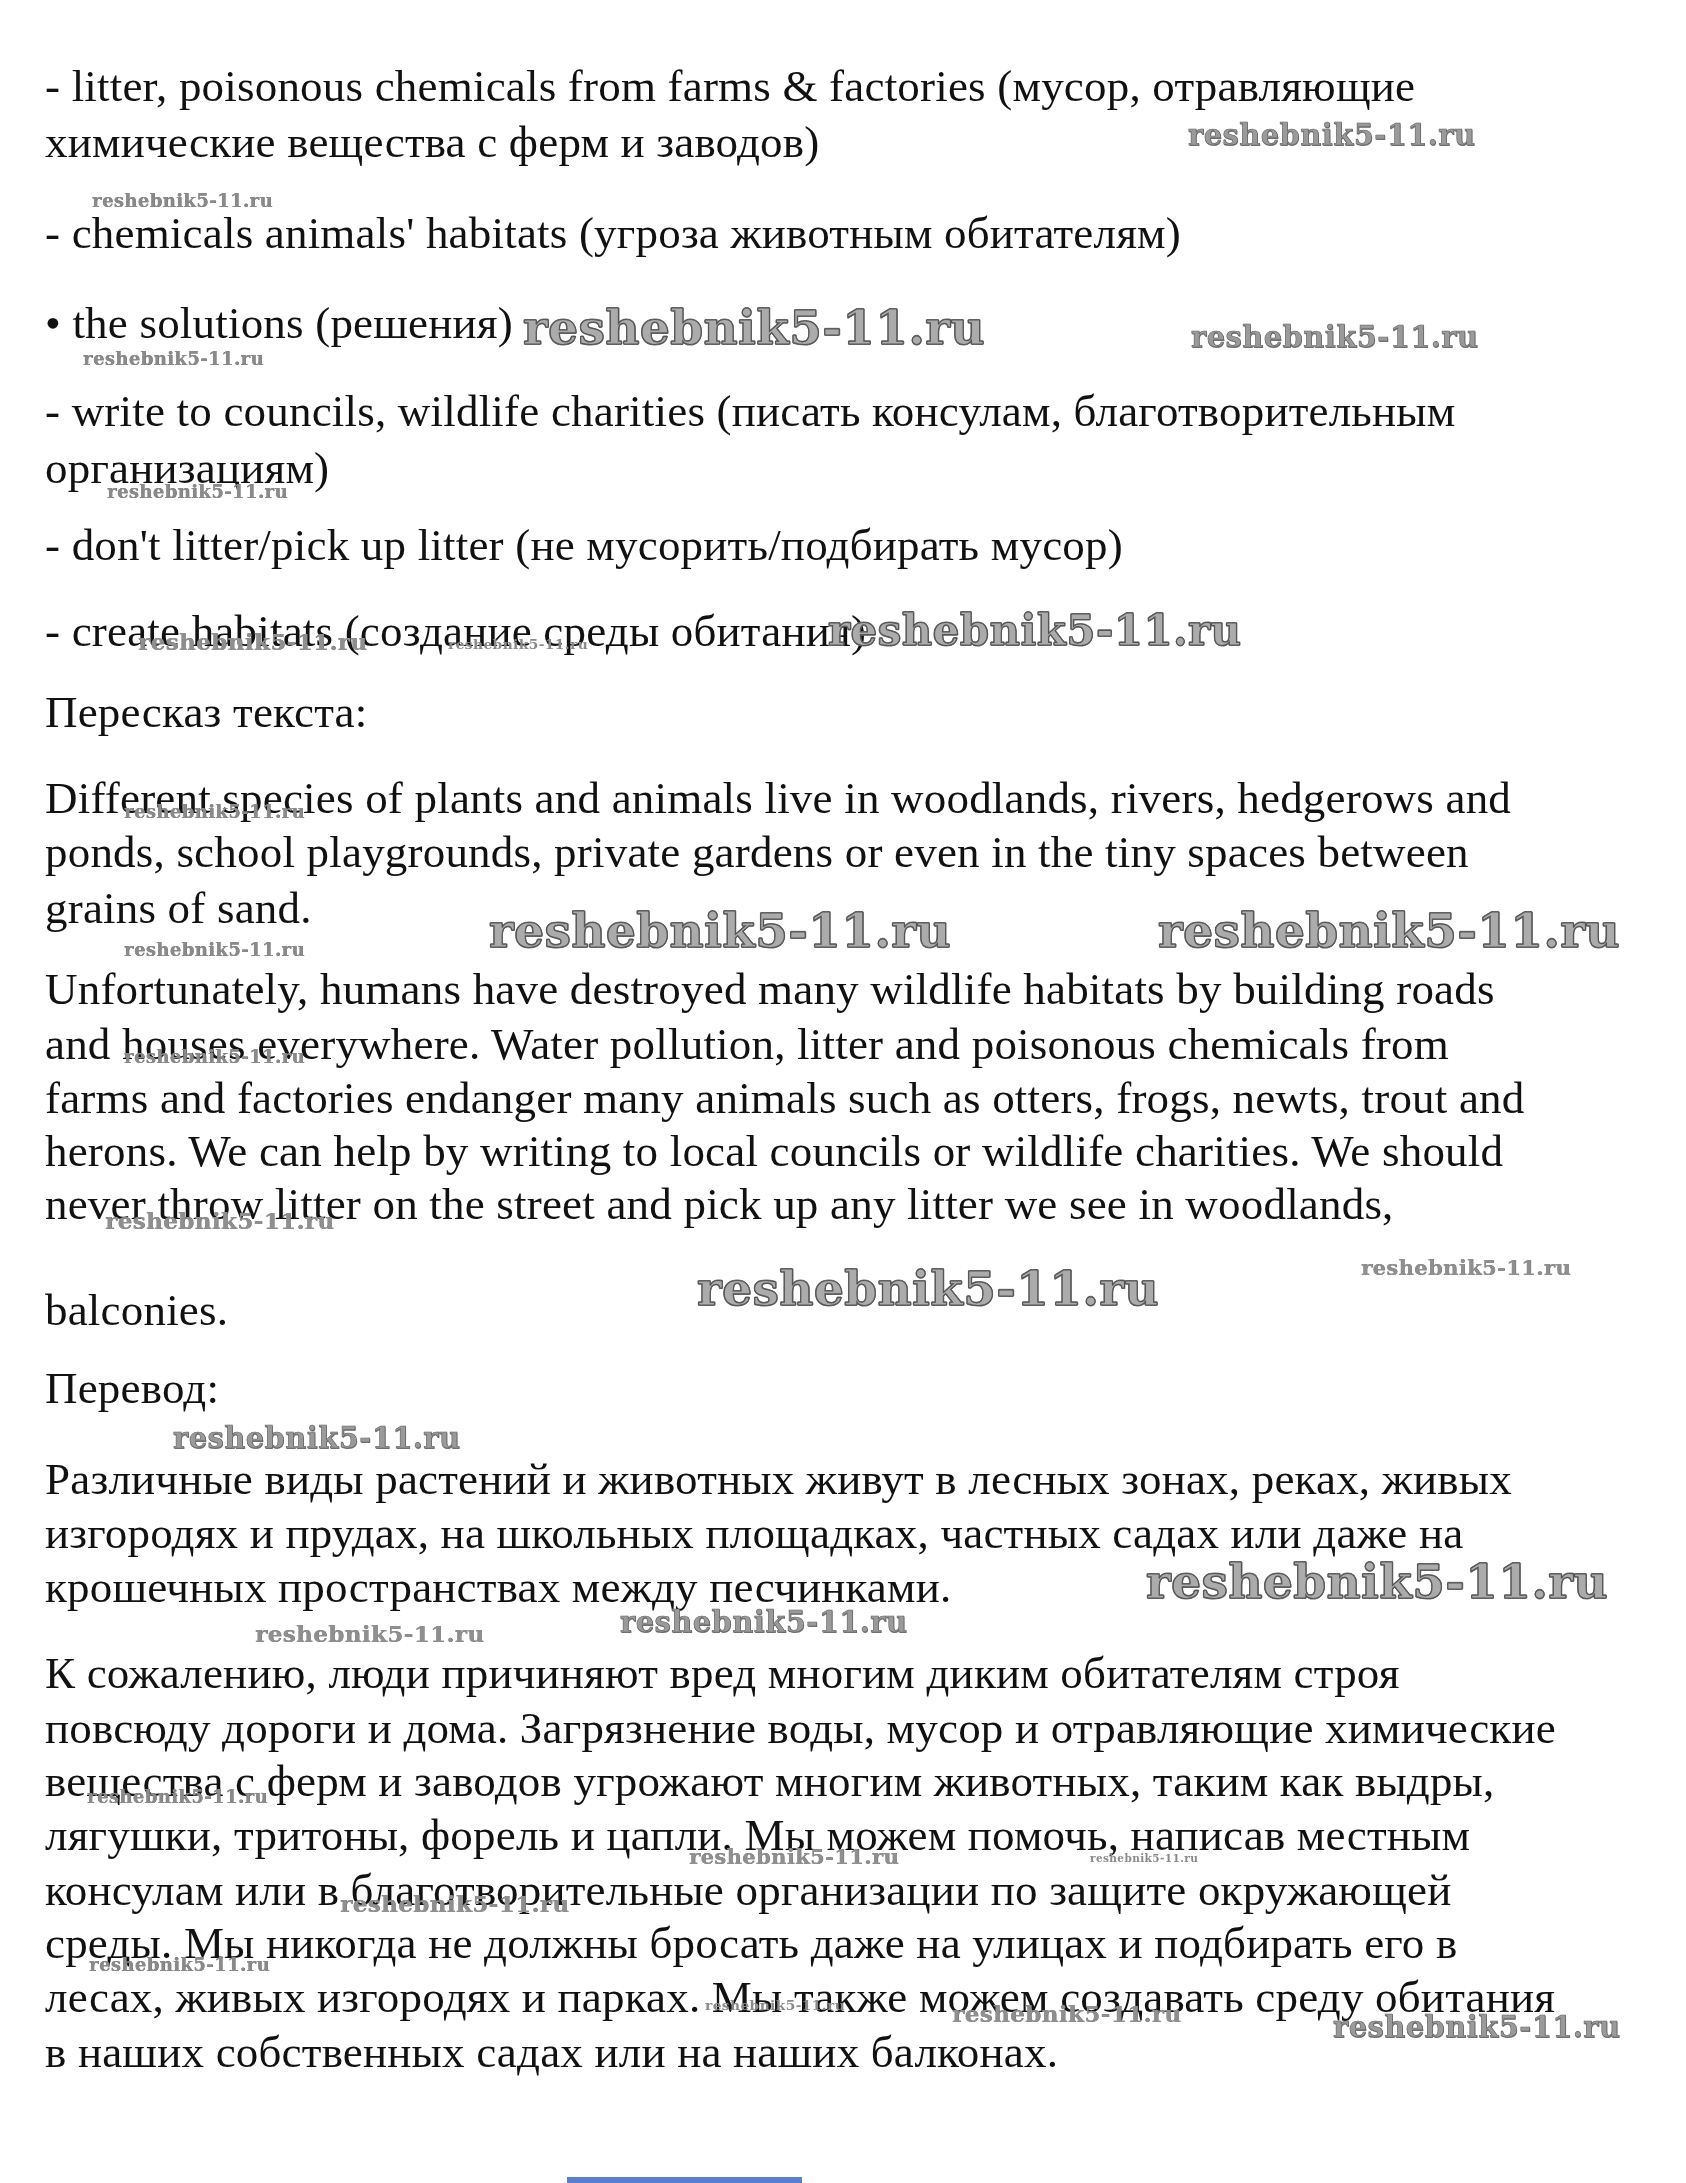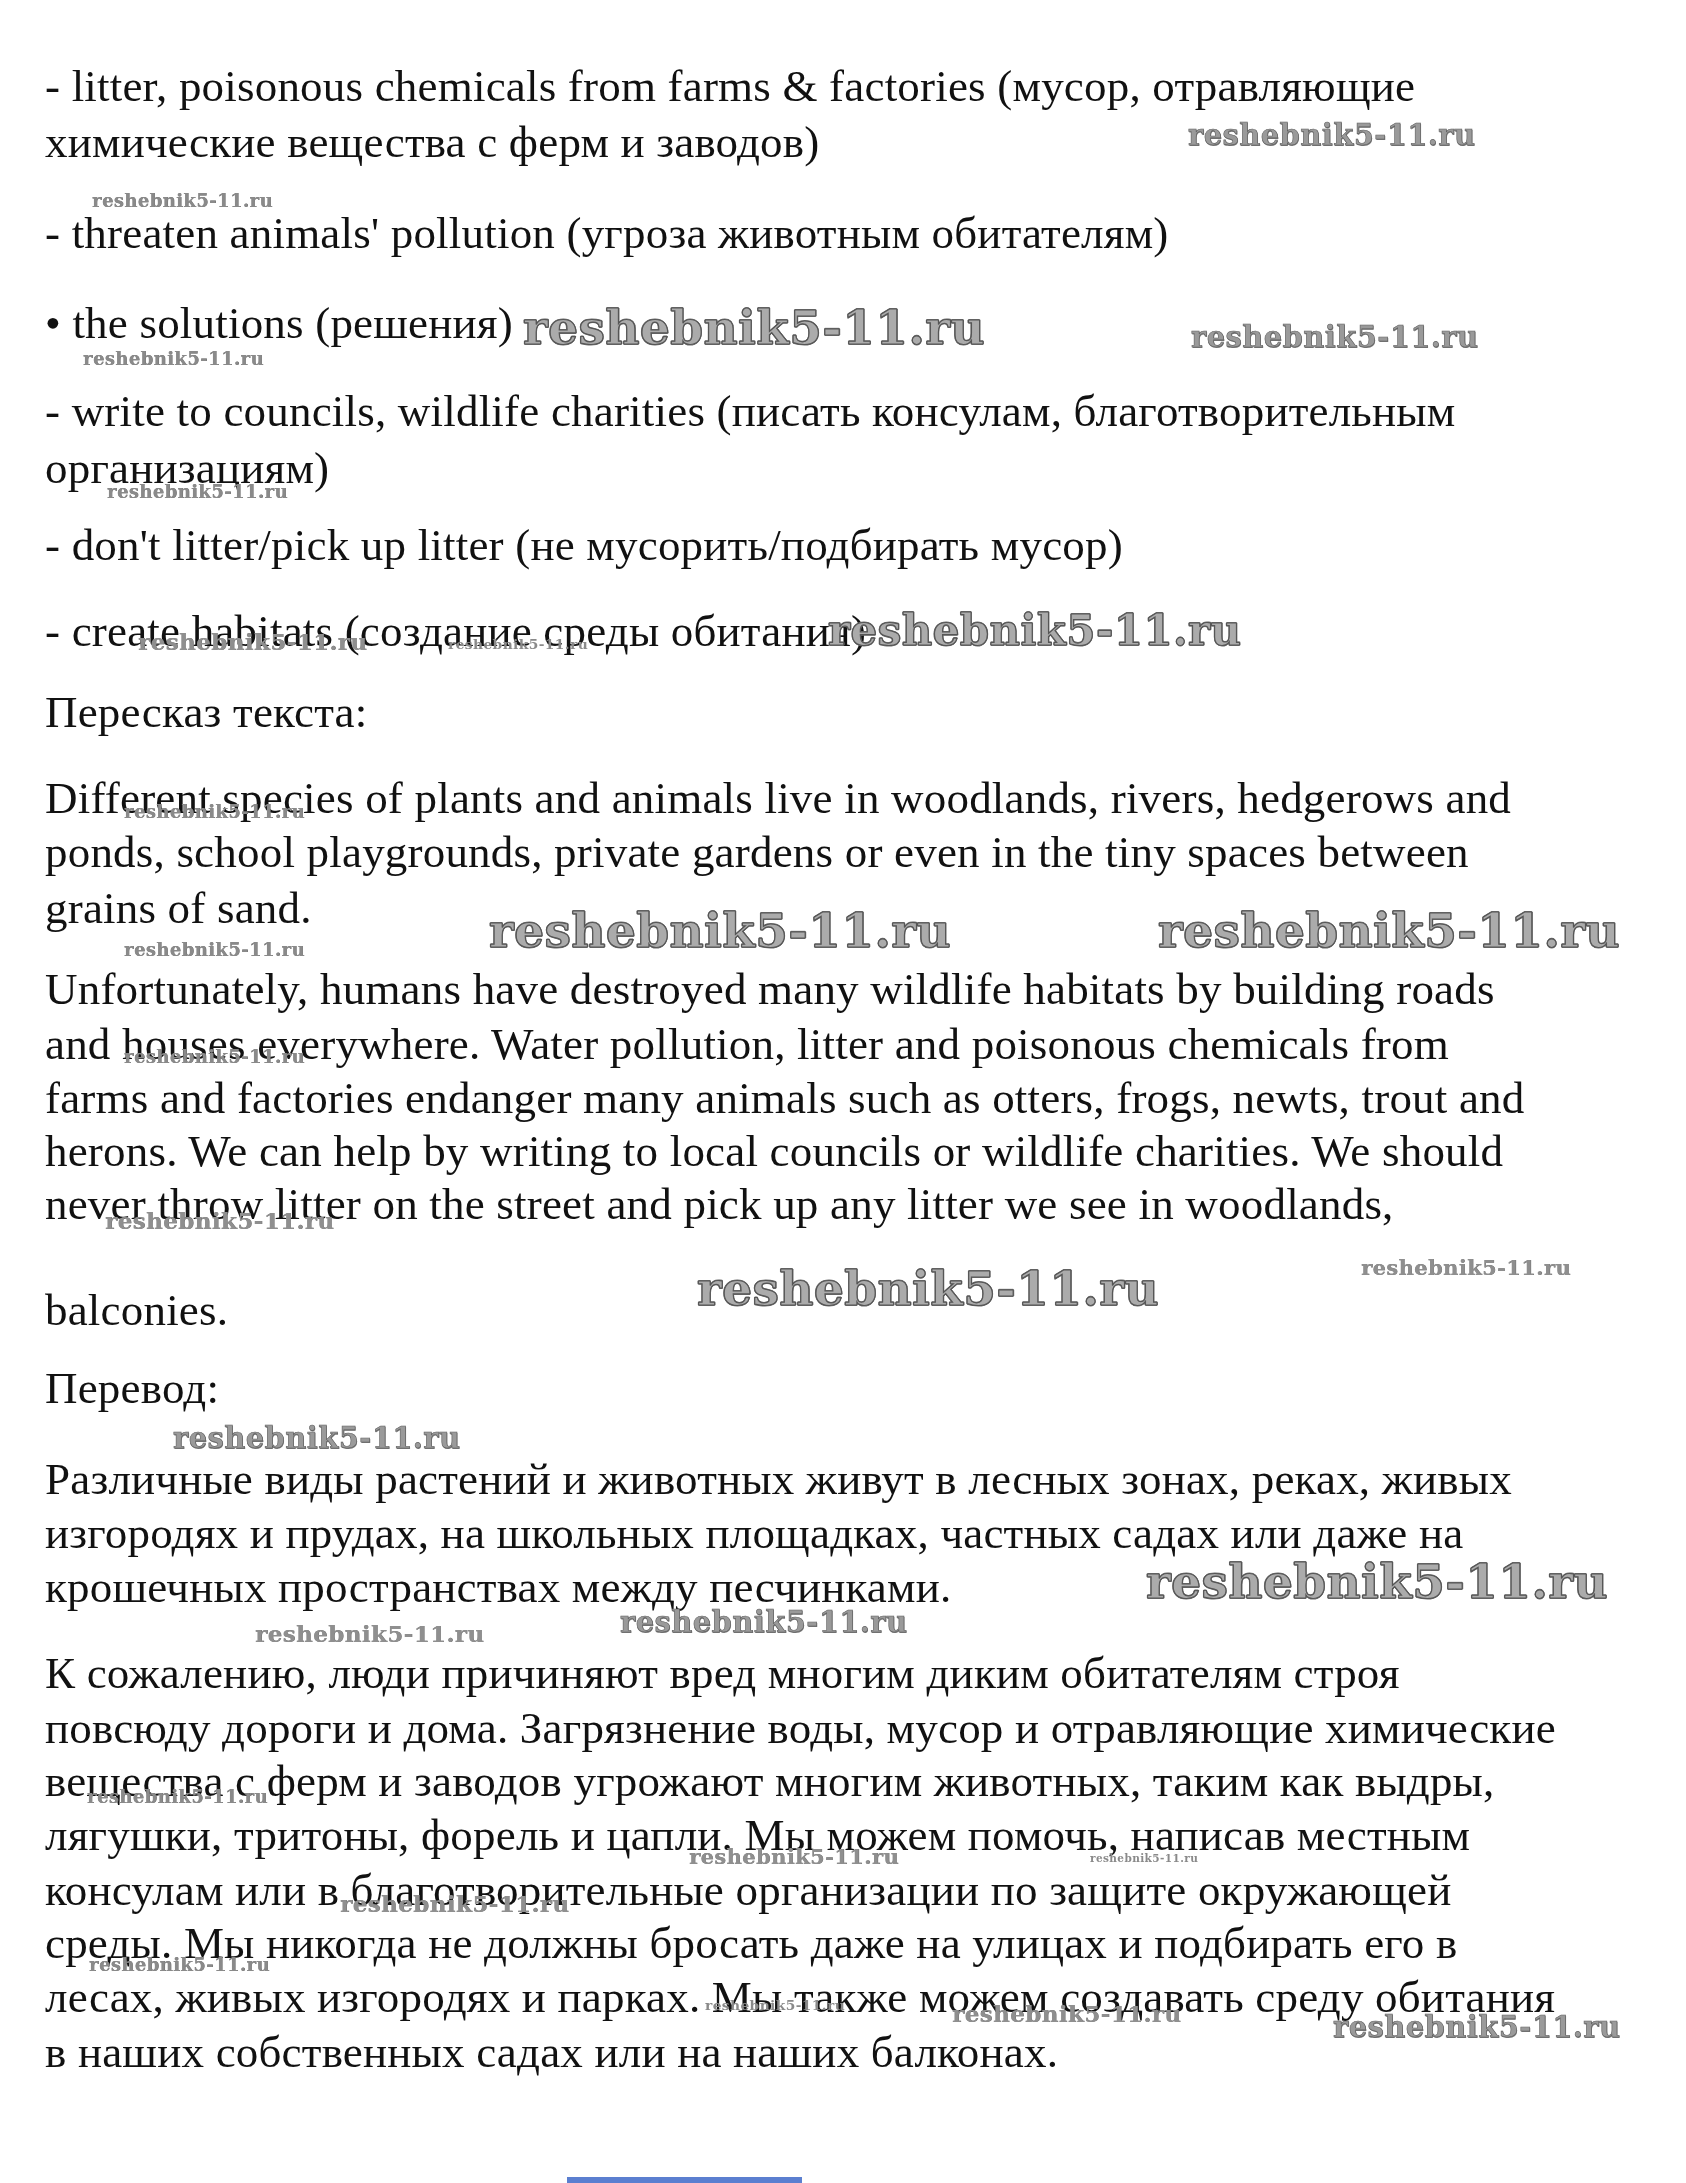--- a/index.html
+++ b/index.html
@@ -64,21 +64,21 @@
     opacity: 0.85;
   }
 </style>
 </head>
 <body>
 
 <div id="page">
 
   <div class="line" style="top:58px">- litter, poisonous chemicals from farms &amp; factories (мусор, отравляющие</div>
   <div class="line" style="top:114px">химические вещества с ферм и заводов)</div>
-  <div class="line" style="top:205px">- threaten animals' pollution (угроза животным обитателям)</div>
+  <div class="line" style="top:205px">- chemicals animals' habitats (угроза животным обитателям)</div>
   <div class="line" style="top:295px">• the solutions (решения)</div>
   <div class="line" style="top:383px">- write to councils, wildlife charities (писать консулам, благотворительным</div>
   <div class="line" style="top:440px">организациям)</div>
   <div class="line" style="top:517px">- don't litter/pick up litter (не мусорить/подбирать мусор)</div>
   <div class="line" style="top:603px">- create habitats (создание среды обитания)</div>
 
   <div class="line" style="top:684px">Пересказ текста:</div>
 
   <div class="line" style="top:770px">Different species of plants and animals live in woodlands, rivers, hedgerows and</div>
   <div class="line" style="top:824px">ponds, school playgrounds, private gardens or even in the tiny spaces between</div>

